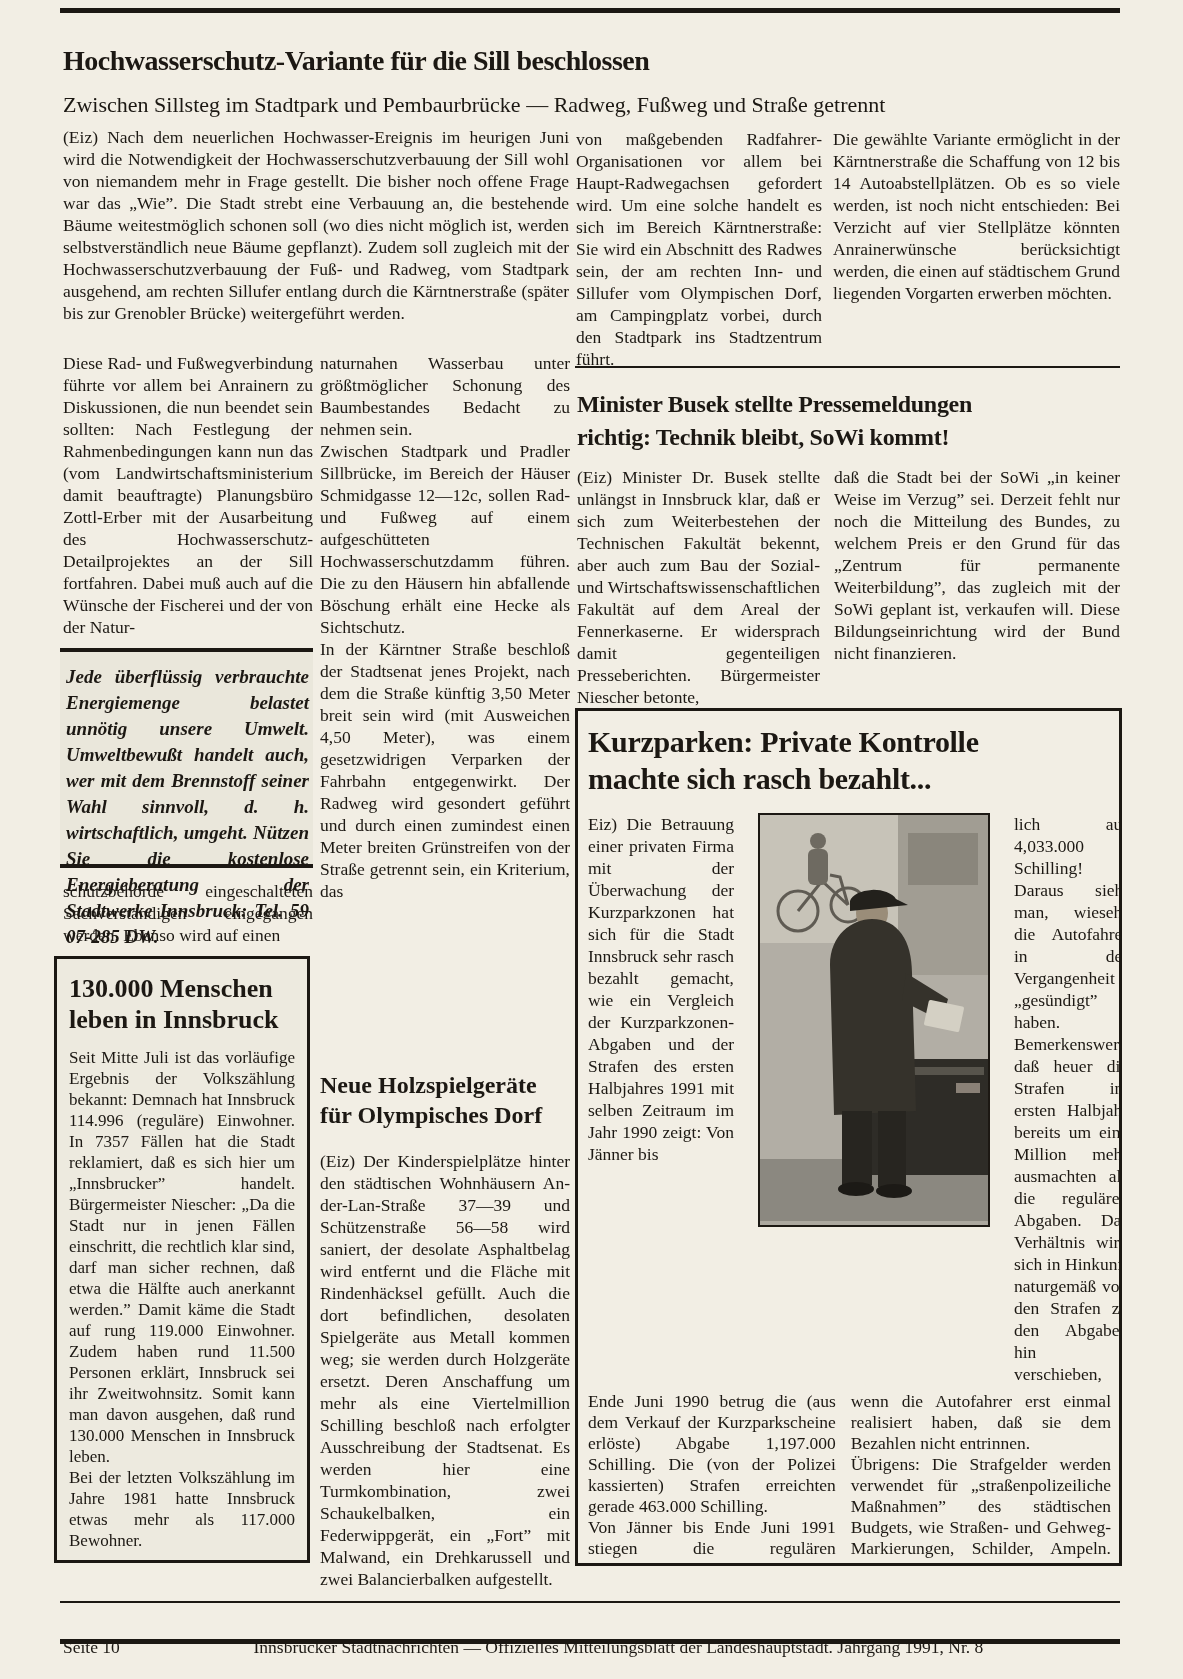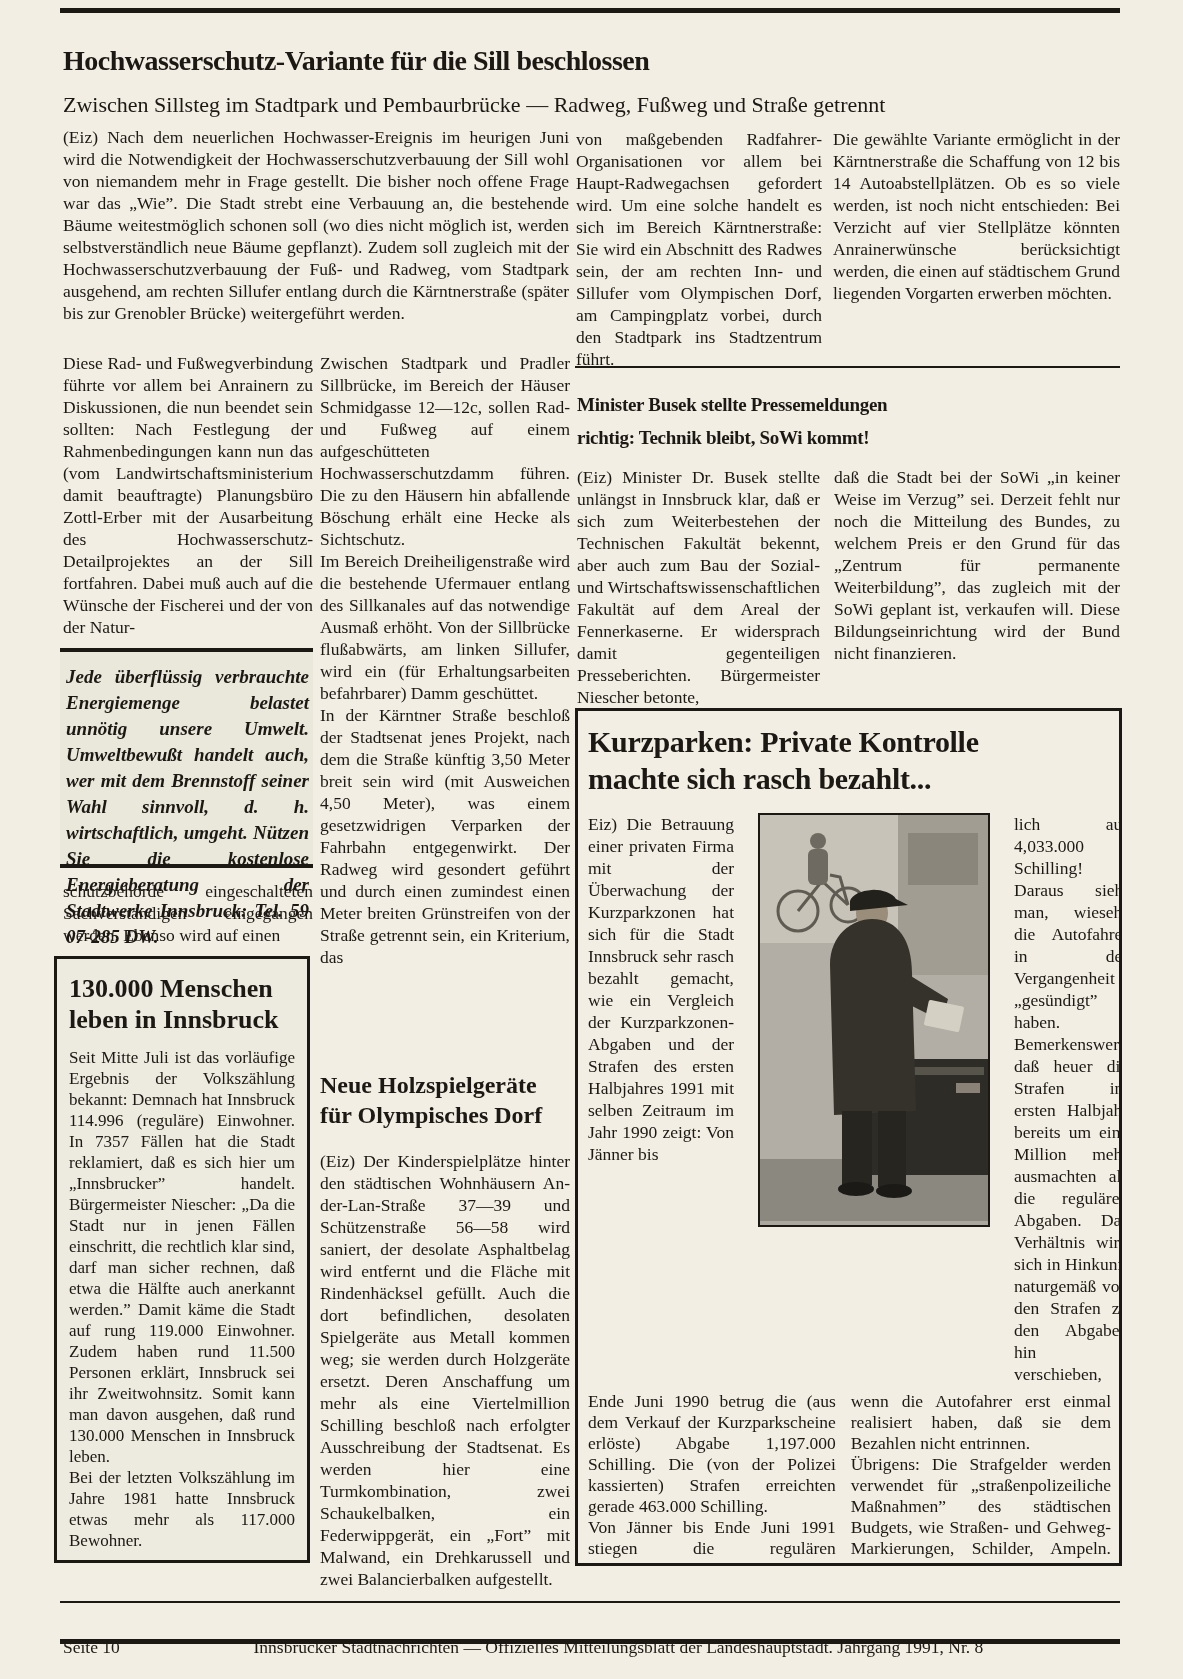--- a/index.html
+++ b/index.html
@@ -20,21 +20,21 @@
     font-style:italic;font-weight:bold;font-size:19px;line-height:26px;text-align:justify;box-sizing:border-box;
   }
   .census-box{
     border:3px solid var(--ink,#1c1813);background:#edeadf;padding:14px 12px;
     box-sizing:border-box;overflow:hidden;
   }
   .box-title{font-weight:bold;font-size:26px;line-height:31px;}
   .census-body{margin-top:12px;font-size:17px;line-height:21px;text-align:justify;hyphens:auto;}
   .census-body p{margin:0;}
   .holz-title{font-weight:bold;font-size:24px;line-height:30px;}
-  .busek-title{font-weight:bold;font-size:19px;line-height:33px;letter-spacing:-0.3px;white-space:nowrap;}
+  .busek-title{font-weight:bold;font-size:24px;line-height:33px;letter-spacing:-0.3px;white-space:nowrap;}
   .kp-box{
     border:3px solid var(--ink,#1c1813);padding:12px 8px 10px 10px;box-sizing:border-box;overflow:hidden;
   }
   .kp-title{font-weight:bold;font-size:30px;line-height:37px;letter-spacing:-0.3px;}
   .kp-grid-top{display:grid;grid-template-columns:146px 232px 1fr;column-gap:24px;margin-top:16px;}
   .kp-grid-bottom{display:grid;grid-template-columns:1fr 1.05fr;column-gap:15px;margin-top:6px;}
   .kp-grid-bottom .body-text{line-height:21px;}
   .photo-frame{border:2px solid var(--ink,#1c1813);height:410px;background:#aca89f;overflow:hidden;}
   .footer-row{display:flex;font-size:17.5px;line-height:22px;}
   .footer-issue{flex:1;text-align:center;}
@@ -76,22 +76,22 @@
       <span style="display:block;">130.000 Menschen</span>
       <span style="display:block;">leben in Innsbruck</span>
     </div>
     <div class="census-body">
       <p>Seit Mitte Juli ist das vorläufige Ergebnis der Volkszählung bekannt: Demnach hat Innsbruck 114.996 (reguläre) Einwohner. In 7357 Fällen hat die Stadt reklamiert, daß es sich hier um „Innsbrucker” handelt. Bürgermeister Niescher: „Da die Stadt nur in jenen Fällen einschritt, die rechtlich klar sind, darf man sicher rechnen, daß etwa die Hälfte auch anerkannt werden.” Damit käme die Stadt auf rung 119.000 Einwohner. Zudem haben rund 11.500 Personen erklärt, Innsbruck sei ihr Zweitwohnsitz. Somit kann man davon ausgehen, daß rund 130.000 Menschen in Innsbruck leben.</p>
       <p>Bei der letzten Volkszählung im Jahre 1981 hatte Innsbruck etwas mehr als 117.000 Bewohner.</p>
     </div>
   </div>
 
   <div class="abs body-text" style="left:320px;top:352px;width:250px;">
+    <p>naturnahen Wasserbau unter größtmöglicher Schonung des Baumbestandes Bedacht zu nehmen sein.</p>
     <p>Zwischen Stadtpark und Pradler Sillbrücke, im Bereich der Häuser Schmidgasse 12—12c, sollen Rad- und Fußweg auf einem aufgeschütteten Hochwasserschutzdamm führen. Die zu den Häusern hin abfallende Böschung erhält eine Hecke als Sichtschutz.</p>
-    <p>Im Bereich Dreiheiligenstraße wird die bestehende Ufermauer entlang des Sillkanales auf das notwendige Ausmaß erhöht. Von der Sillbrücke flußabwärts, am linken Sillufer, wird ein (für Erhaltungsarbeiten befahrbarer) Damm geschüttet.</p>
     <p>In der Kärntner Straße beschloß der Stadtsenat jenes Projekt, nach dem die Straße künftig 3,50 Meter breit sein wird (mit Ausweichen 4,50 Meter), was einem gesetzwidrigen Verparken der Fahrbahn entgegenwirkt. Der Radweg wird gesondert geführt und durch einen zumindest einen Meter breiten Grünstreifen von der Straße getrennt sein, ein Kriterium, das</p>
   </div>
 
   <div class="abs holz-title" style="left:320px;top:1070px;width:252px;">
     <span style="display:block;">Neue Holzspielgeräte</span>
     <span style="display:block;">für Olympisches Dorf</span>
   </div>
   <div class="abs body-text" style="left:320px;top:1150px;width:250px;">
     <p>(Eiz) Der Kinderspielplätze hinter den städtischen Wohnhäusern An-der-Lan-Straße 37—39 und Schützenstraße 56—58 wird saniert, der desolate Asphaltbelag wird entfernt und die Fläche mit Rindenhäcksel gefüllt. Auch die dort befindlichen, desolaten Spielgeräte aus Metall kommen weg; sie werden durch Holzgeräte ersetzt. Deren Anschaffung um mehr als eine Viertelmillion Schilling beschloß nach erfolgter Ausschreibung der Stadtsenat. Es werden hier eine Turmkombination, zwei Schaukelbalken, ein Federwippgerät, ein „Fort” mit Malwand, ein Drehkarussell und zwei Balancierbalken aufgestellt.</p>
   </div>

